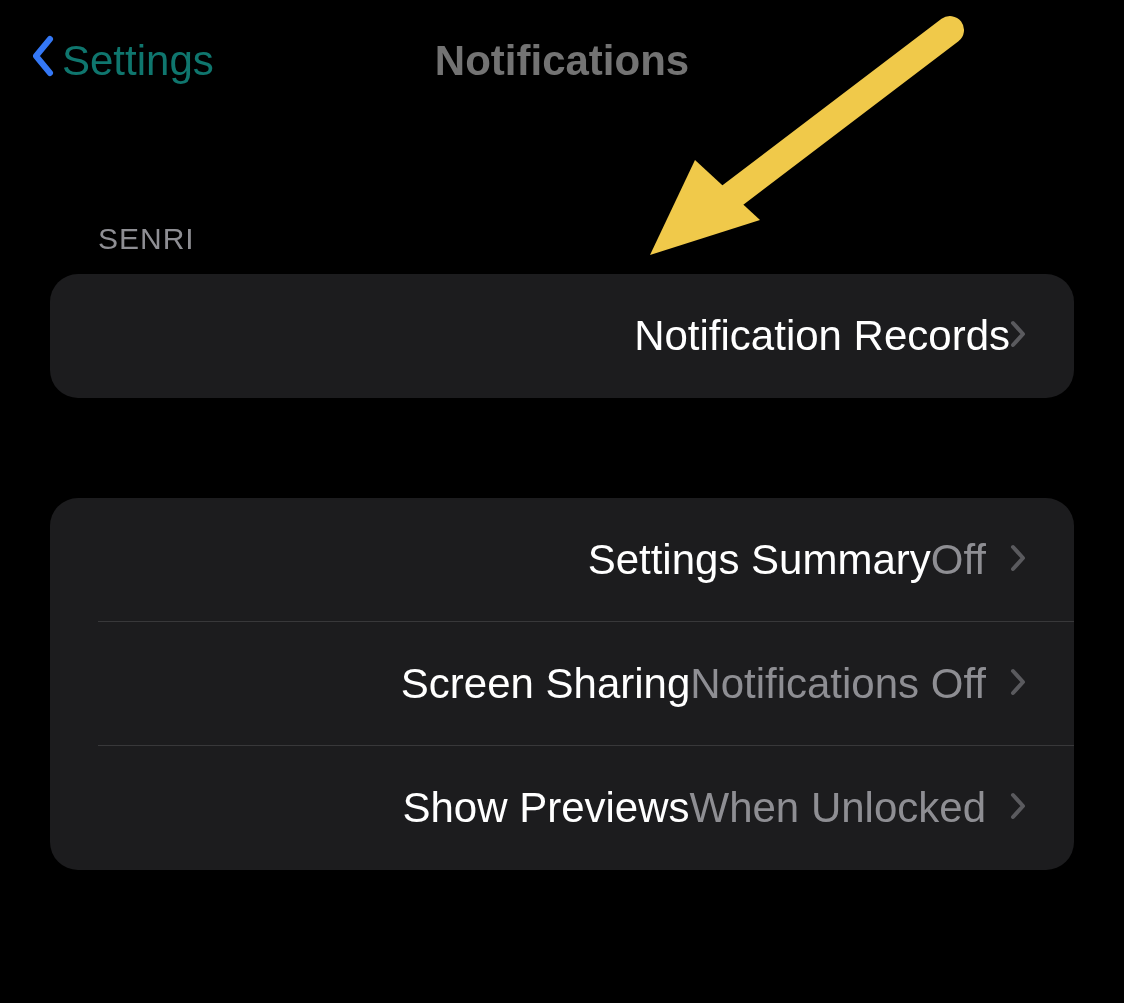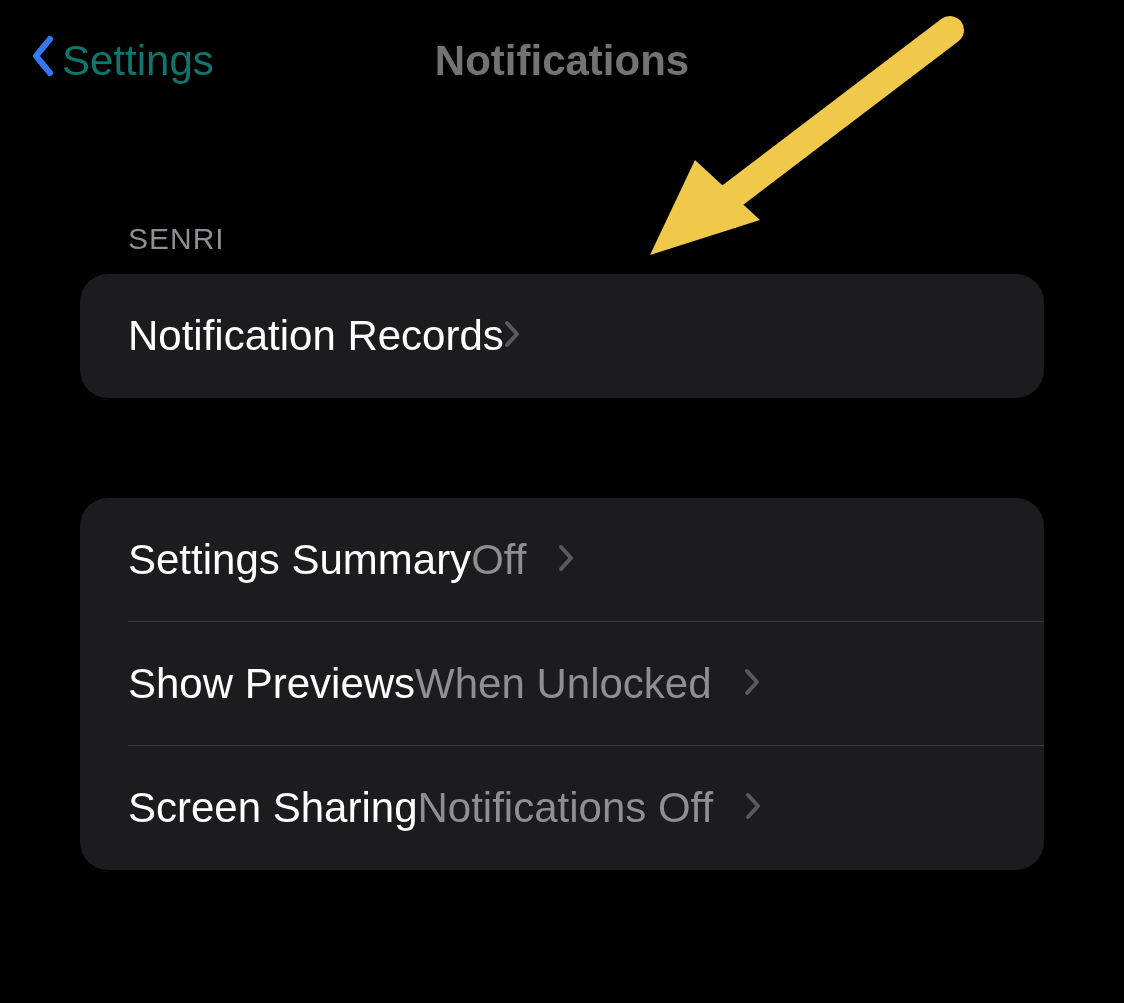--- a/index.html
+++ b/index.html
@@ -38,41 +38,41 @@
     }
     .page-title {
       position: absolute;
       left: 50%;
       transform: translateX(-50%);
       color: #737373;
       font-size: 42px;
       font-weight: 600;
     }
     .content {
-      padding: 0 80px;
+      padding: 0 50px;
     }
     .section-header {
       color: #8e8e93;
       font-size: 30px;
       font-weight: 400;
       letter-spacing: 1px;
       padding: 100px 48px 18px 48px;
     }
     .section-group {
       background-color: #1c1c1e;
       border-radius: 28px;
       overflow: hidden;
     }
     .section-group.second {
       margin-top: 100px;
     }
     .row {
       display: flex;
       align-items: center;
-      justify-content: flex-start;
+      justify-content: flex-end;
       padding: 38px 48px;
       cursor: pointer;
       position: relative;
     }
     .row:not(:last-child)::after {
       content: '';
       position: absolute;
       bottom: 0;
       left: 48px;
       right: 0;
@@ -80,21 +80,21 @@
       background-color: #38383a;
     }
     .row-label {
       color: #ffffff;
       font-size: 42px;
       font-weight: 400;
     }
     .row-right {
       display: flex;
       align-items: center;
-      gap: 32px;
+      gap: 24px;
     }
     .row-value {
       color: #8e8e93;
       font-size: 42px;
       font-weight: 400;
     }
     .chevron-right {
       color: #5a5a5e;
     }
     .chevron-right svg {
@@ -149,34 +149,34 @@
       <div class="row-right">
         <span class="row-value">Off</span>
         <span class="chevron-right">
           <svg viewBox="0 0 16 28" fill="none" stroke="#5a5a5e" stroke-width="4" stroke-linecap="round" stroke-linejoin="round">
             <polyline points="3,3 13,14 3,25"></polyline>
           </svg>
         </span>
       </div>
     </div>
     <div class="row">
-      <span class="row-label">Show Previews</span>
+      <span class="row-label">Screen Sharing</span>
       <div class="row-right">
-        <span class="row-value">When Unlocked</span>
+        <span class="row-value">Notifications Off</span>
         <span class="chevron-right">
           <svg viewBox="0 0 16 28" fill="none" stroke="#5a5a5e" stroke-width="4" stroke-linecap="round" stroke-linejoin="round">
             <polyline points="3,3 13,14 3,25"></polyline>
           </svg>
         </span>
       </div>
     </div>
     <div class="row">
-      <span class="row-label">Screen Sharing</span>
+      <span class="row-label">Show Previews</span>
       <div class="row-right">
-        <span class="row-value">Notifications Off</span>
+        <span class="row-value">When Unlocked</span>
         <span class="chevron-right">
           <svg viewBox="0 0 16 28" fill="none" stroke="#5a5a5e" stroke-width="4" stroke-linecap="round" stroke-linejoin="round">
             <polyline points="3,3 13,14 3,25"></polyline>
           </svg>
         </span>
       </div>
     </div>
   </div>
 </div>
 

